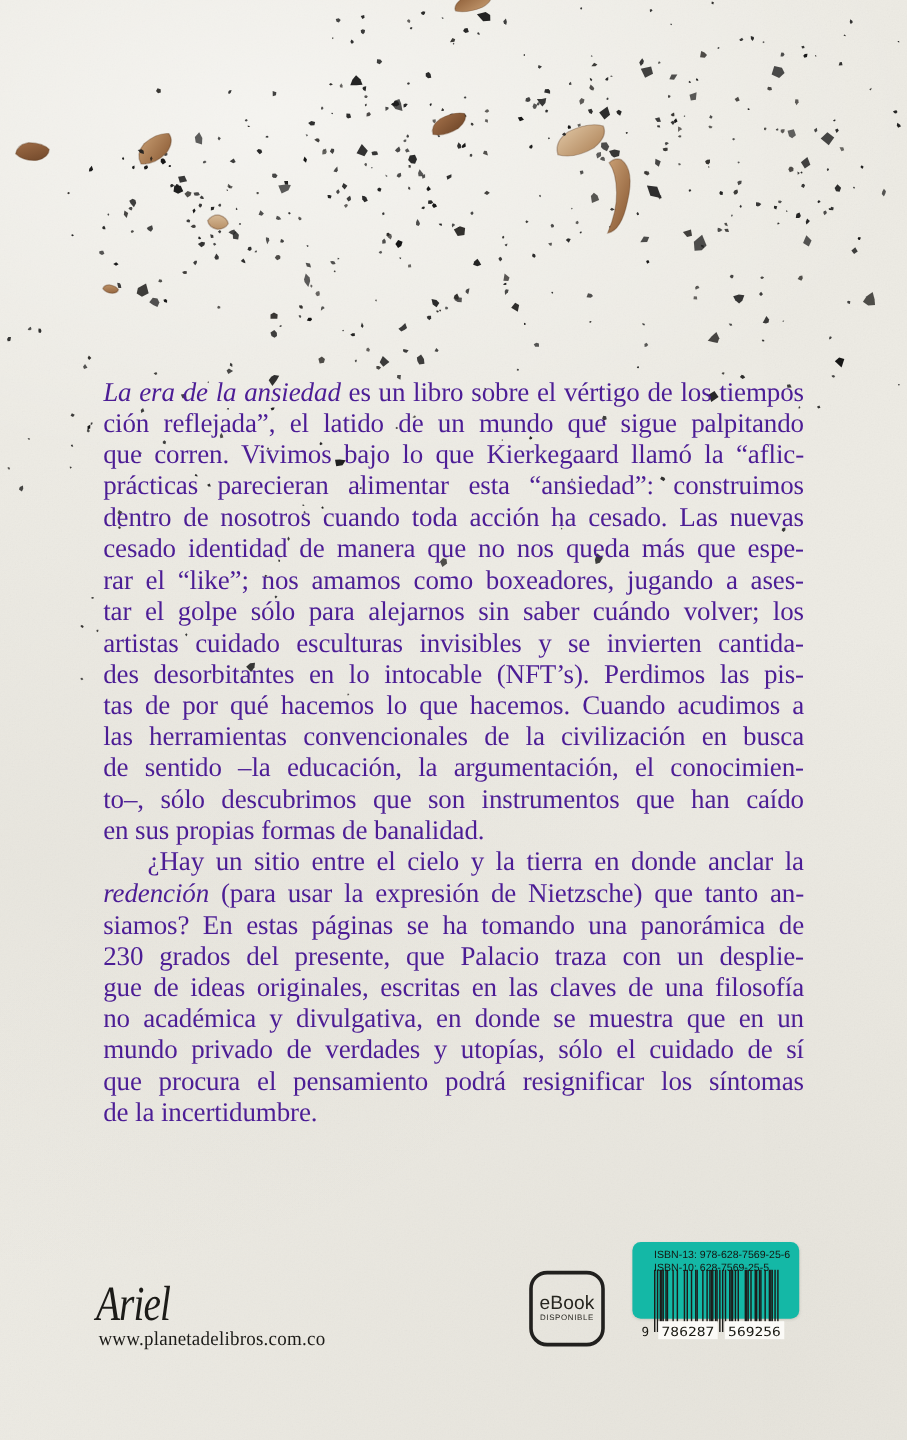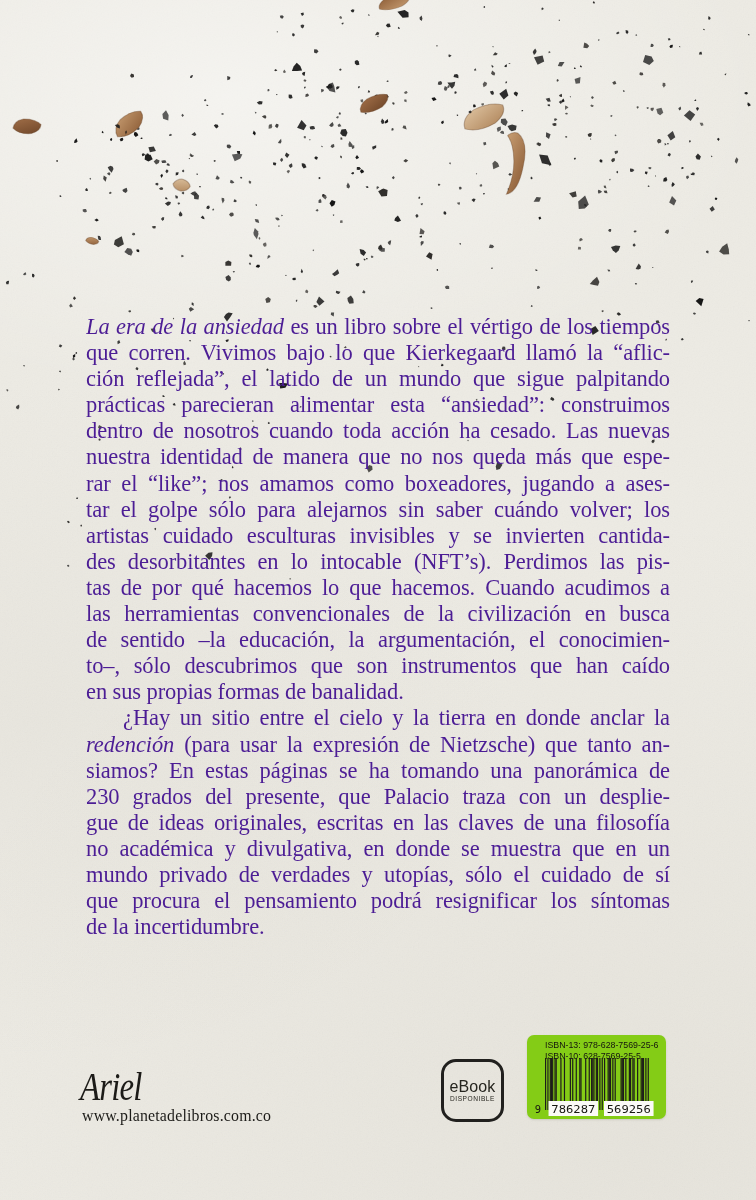--- a/index.html
+++ b/index.html
@@ -47,22 +47,22 @@
     position:absolute;left:441px;top:1059px;width:63px;height:63px;box-sizing:border-box;
     border:3px solid #21201e;border-radius:15px;
     display:flex;flex-direction:column;align-items:center;justify-content:center;
     font-family:"Liberation Sans", sans-serif;color:#26251f;
   }
   .ebook .t{font-size:16px;line-height:17px;letter-spacing:0.1px;}
   .ebook .s{font-size:6.6px;line-height:8px;letter-spacing:0.55px;}
 
   
   .barcode-panel{
-    position:absolute;left:527px;top:1035px;width:139px;height:84px;
-    background:#84cc16;border-radius:7px;box-shadow:0 1px 2px rgba(70,65,50,0.15);
+    position:absolute;left:527px;top:1035px;width:139px;height:64px;
+    background:#14b8a6;border-radius:7px;box-shadow:0 1px 2px rgba(70,65,50,0.15);
   }
   .isbn{
     position:absolute;left:18px;top:5px;
     font-family:"Liberation Sans", sans-serif;font-size:8.8px;line-height:11px;
     color:#15150f;white-space:nowrap;
   }
   .barcode-panel svg{position:absolute;left:2px;top:23px;}
 </style>
 </head>
 <body>
@@ -584,25 +584,25 @@
       <path d="M2,60 Q0,25 30,8 Q70,-6 95,12 Q100,40 70,62 Q30,80 2,60 Z" fill="url(#gradDark)" stroke="#5e3c22" stroke-width="4.29" stroke-opacity="0.35"></path>
     </g>
     <polygon points="114.8,125.1 118.0,124.3 119.7,125.6 119.9,128.4 117.0,127.4" fill="#1b1b1b" opacity="0.91"></polygon>
     <polygon points="125.0,131.9 126.2,130.3 127.1,132.1 125.8,134.7" fill="#121212" opacity="0.72"></polygon>
     <polygon points="470.7,110.4 471.7,112.0 470.8,113.2 469.3,112.9 468.4,112.0 469.3,111.0" fill="#242424" opacity="0.94"></polygon>
     <polygon points="360.4,99.7 363.0,99.3 363.2,101.2 362.2,102.8 360.7,101.6" fill="#2e2c29" opacity="0.72"></polygon>
   </svg>
 
 <div class="synopsis" id="synopsis">
     <div class="line"><span class="it">La era de la ansiedad</span><span> es un libro sobre el vértigo de los tiempos</span></div>
+    <div class="line"><span>ción reflejada”, el latido de un mundo que sigue palpitando</span></div>
     <div class="line"><span>que corren. Vivimos bajo lo que Kierkegaard llamó la “aflic-</span></div>
-    <div class="line"><span>ción reflejada”, el latido de un mundo que sigue palpitando</span></div>
     <div class="line"><span>prácticas parecieran alimentar esta “ansiedad”: construimos</span></div>
     <div class="line"><span>dentro de nosotros cuando toda acción ha cesado. Las nuevas</span></div>
-    <div class="line"><span>nuestra identidad de manera que no nos queda más que espe-</span></div>
+    <div class="line"><span>cesado identidad de manera que no nos queda más que espe-</span></div>
     <div class="line"><span>rar el “like”; nos amamos como boxeadores, jugando a ases-</span></div>
     <div class="line"><span>tar el golpe sólo para alejarnos sin saber cuándo volver; los</span></div>
     <div class="line"><span>artistas cuidado esculturas invisibles y se invierten cantida-</span></div>
     <div class="line"><span>des desorbitantes en lo intocable (NFT’s). Perdimos las pis-</span></div>
     <div class="line"><span>tas de por qué hacemos lo que hacemos. Cuando acudimos a</span></div>
     <div class="line"><span>las herramientas convencionales de la civilización en busca</span></div>
     <div class="line"><span>de sentido –la educación, la argumentación, el conocimien-</span></div>
     <div class="line"><span>to–, sólo descubrimos que son instrumentos que han caído</span></div>
     <div class="line last"><span>en sus propias formas de banalidad.</span></div>
     <div class="line indent"><span>¿Hay un sitio entre el cielo y la tierra en donde anclar la</span></div>

